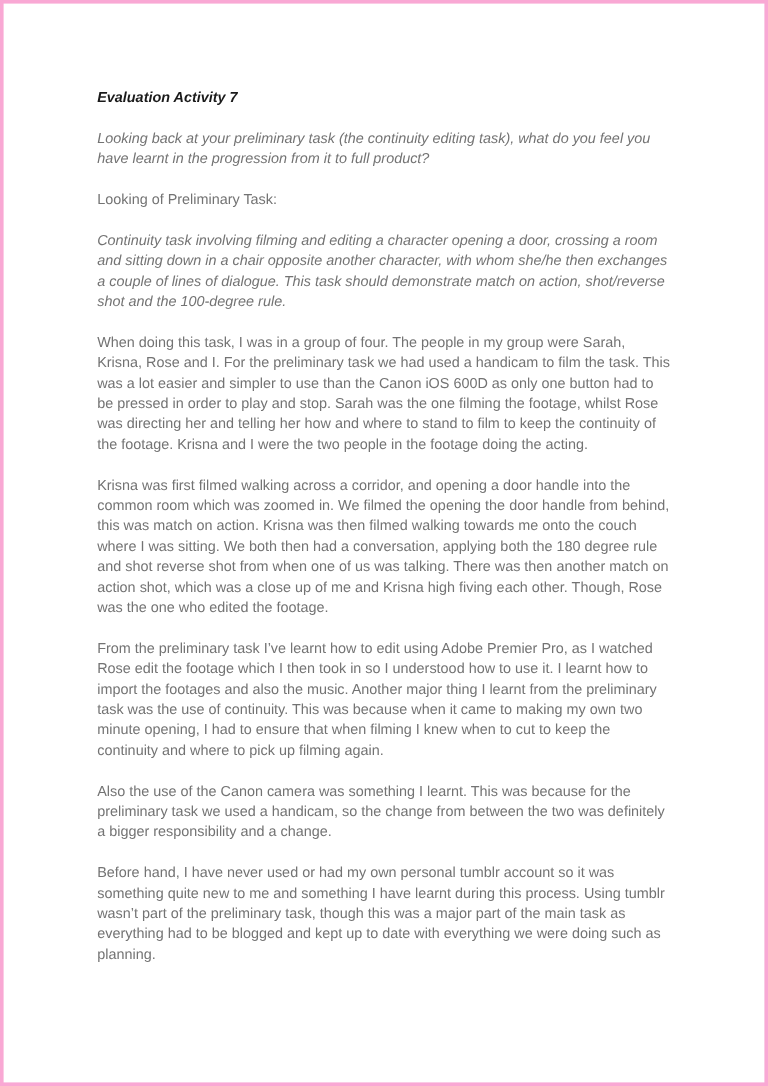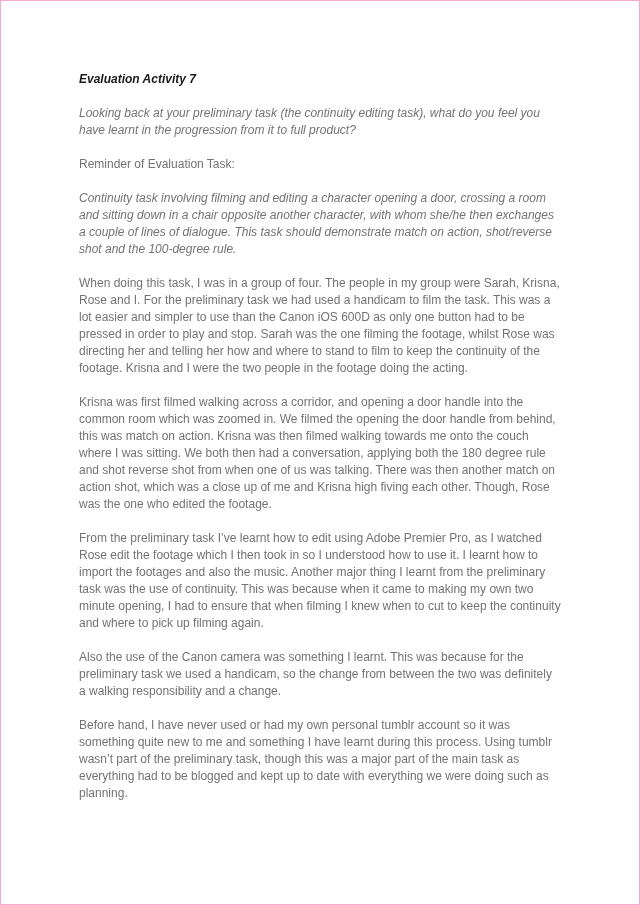--- a/index.html
+++ b/index.html
@@ -6,21 +6,21 @@
     margin: 0;
     padding: 0;
     background: #ffffff;
     font-family: "Liberation Sans", "DejaVu Sans", sans-serif;
   }
   .page {
     width: 640px;
     height: 905px;
     box-sizing: border-box;
     background: #ffffff;
-    border: 1px solid #f9a8d4;
+    border: 3px solid #f9a8d4;
     padding: 70px 78px 60px 78px;
     overflow: hidden;
   }
   .doc-title {
     font-size: 12px;
     font-weight: bold;
     font-style: italic;
     color: #1a1a1a;
     margin: 0 0 17px 0;
     line-height: 17px;
@@ -36,26 +36,26 @@
   }
 </style>
 </head>
 <body>
 
 <div class="page">
   <p class="doc-title">Evaluation Activity 7</p>
 
   <p class="para italic">Looking back at your preliminary task (the continuity editing task), what do you feel you have learnt in the progression from it to full product?</p>
 
-  <p class="para">Reminder of Evaluation Task:</p>
+  <p class="para">Looking of Preliminary Task:</p>
 
   <p class="para italic">Continuity task involving filming and editing a character opening a door, crossing a room and sitting down in a chair opposite another character, with whom she/he then exchanges a couple of lines of dialogue. This task should demonstrate match on action, shot/reverse shot and the 100-degree rule.</p>
 
   <p class="para">When doing this task, I was in a group of four. The people in my group were Sarah, Krisna, Rose and I. For the preliminary task we had used a handicam to film the task. This was a lot easier and simpler to use than the Canon iOS 600D as only one button had to be pressed in order to play and stop. Sarah was the one filming the footage, whilst Rose was directing her and telling her how and where to stand to film to keep the continuity of the footage. Krisna and I were the two people in the footage doing the acting.</p>
 
   <p class="para">Krisna was first filmed walking across a corridor, and opening a door handle into the common room which was zoomed in. We filmed the opening the door handle from behind, this was match on action. Krisna was then filmed walking towards me onto the couch where I was sitting. We both then had a conversation, applying both the 180 degree rule and shot reverse shot from when one of us was talking.  There was then another match on action shot, which was a close up of me and Krisna high fiving each other. Though, Rose was the one who edited the footage.</p>
 
   <p class="para">From the preliminary task I’ve learnt how to edit using Adobe Premier Pro, as I watched Rose edit the footage which I then took in so I understood how to use it. I learnt how to import the footages and also the music.  Another major thing I learnt from the preliminary task was the use of continuity. This was because when it came to making my own two minute opening, I had to ensure that when filming I knew when to cut to keep the continuity and where to pick up filming again.</p>
 
-  <p class="para">Also the use of the Canon camera was something I learnt. This was because for the preliminary task we used a handicam, so the change from between the two was definitely a walking responsibility and a change.</p>
+  <p class="para">Also the use of the Canon camera was something I learnt. This was because for the preliminary task we used a handicam, so the change from between the two was definitely a bigger responsibility and a change.</p>
 
   <p class="para">Before hand, I have never used or had my own personal tumblr account so it was something quite new to me and something I have learnt during this process. Using tumblr wasn’t part of the preliminary task, though this was a major part of the main task as everything had to be blogged and kept up to date with everything we were doing such as planning.</p>
 </div>
 
 </body></html>

